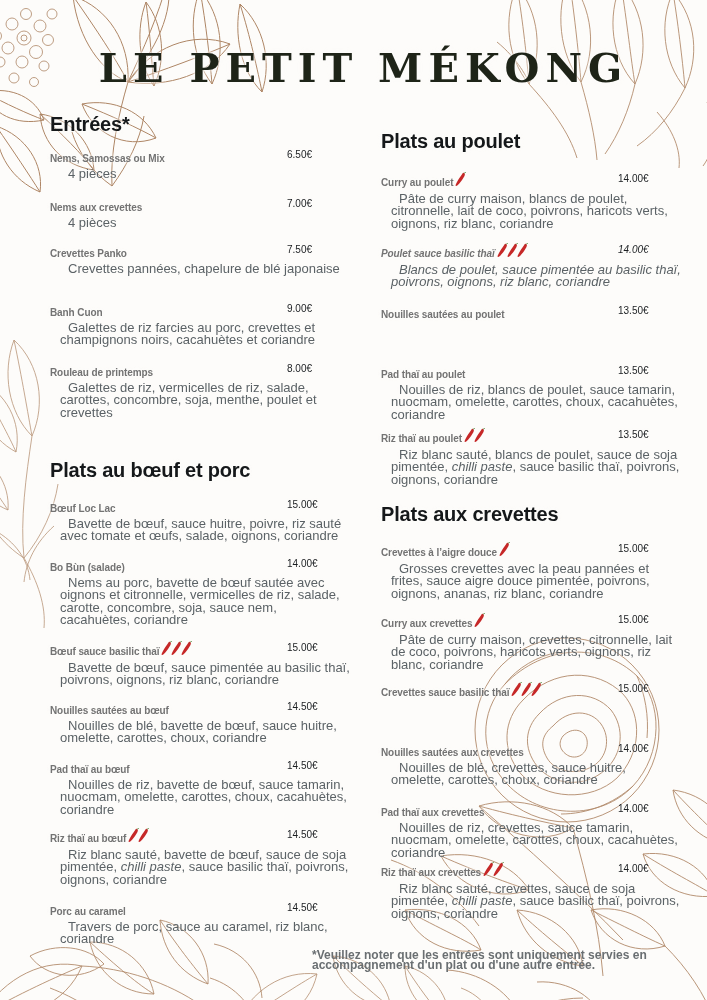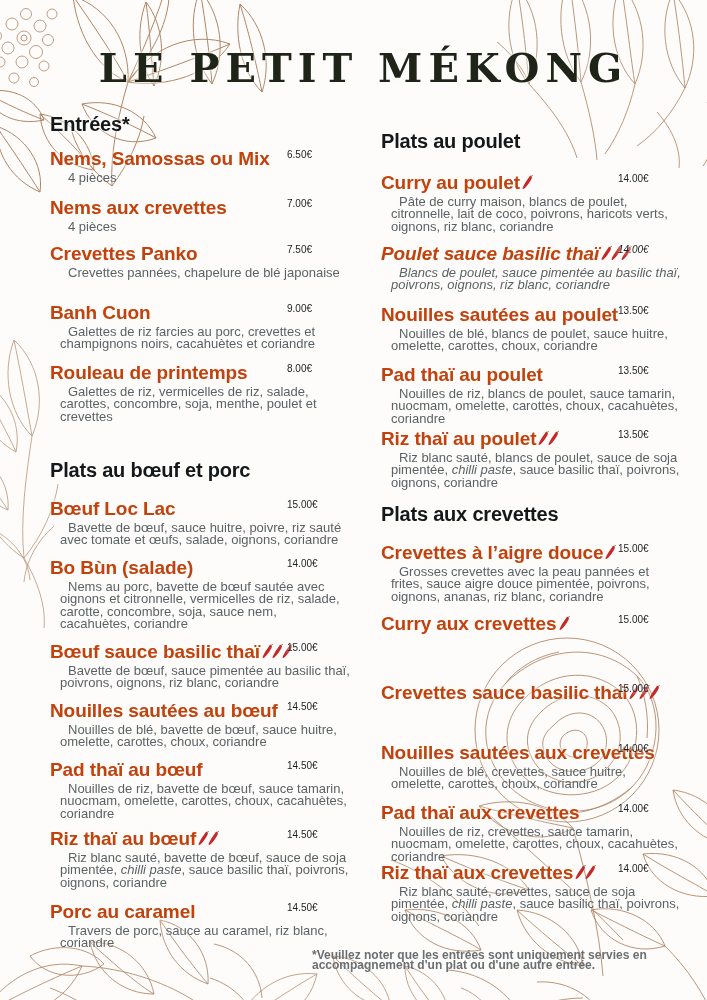--- a/index.html
+++ b/index.html
@@ -44,21 +44,21 @@
 
   .section-head {
     font-size:20px; font-weight:700; color:#15181a;
     letter-spacing:-.2px;
     text-shadow:0 0 4px rgba(253,252,250,.95), 0 0 8px rgba(253,252,250,.8);
   }
 
   .item { position:relative; }
   .item-row { position:relative; min-height:17px; }
   .item-name {
-    font-size:19px; font-weight:700; color:#c2410c;
+    font-size:10px; font-weight:700; color:#737373;
     display:inline; letter-spacing:-.1px;
     text-shadow:0 0 4px rgba(253,252,250,.95), 0 0 7px rgba(253,252,250,.8);
   }
   .price {
     position:absolute; top:1px;
     font-size:10px; font-weight:400; color:#1a1d20;
     white-space:nowrap;
     text-shadow:0 0 4px rgba(253,252,250,.95), 0 0 7px rgba(253,252,250,.8);
   }
   .col-left  .price { left:237px; }
@@ -341,21 +341,20 @@
               <path d="M9.3 1.1c-.5-.5-1.3-.4-1.7.2-.5.7-.9 1.5-1.6 2.4C4.4 5.9 2.4 8.8 1 11.9c-.4.9-.6 1.6-.3 1.9.4.4 1.1.1 1.9-.6 2.4-2.1 4.5-4.9 6-7.6.6-1 1-1.9 1.2-2.6.2-.6.1-1.2-.5-1.9z" fill="#c62828"></path>
               <path d="M9.2 1.3c.3-.6.9-.9 1.4-.9" stroke="#3f7d28" stroke-width="1" fill="none"></path>
             </svg><svg width="11" height="15" viewBox="0 0 11 15">
               <path d="M9.3 1.1c-.5-.5-1.3-.4-1.7.2-.5.7-.9 1.5-1.6 2.4C4.4 5.9 2.4 8.8 1 11.9c-.4.9-.6 1.6-.3 1.9.4.4 1.1.1 1.9-.6 2.4-2.1 4.5-4.9 6-7.6.6-1 1-1.9 1.2-2.6.2-.6.1-1.2-.5-1.9z" fill="#c62828"></path>
               <path d="M9.2 1.3c.3-.6.9-.9 1.4-.9" stroke="#3f7d28" stroke-width="1" fill="none"></path>
             </svg></span><span class="price">14.00€</span></div>
         <div class="desc">Blancs de poulet, sauce pimentée au basilic thaï, poivrons, oignons, riz blanc, coriandre</div>
       </div>
       <div class="item" style="position: absolute; top: 304px; width: 300px;">
         <div class="item-row"><span class="item-name">Nouilles sautées au poulet</span><span class="price">13.50€</span></div>
-        <div class="desc">Nouilles de blé, blancs de poulet, sauce huitre, omelette, carottes, choux, coriandre</div>
       </div>
       <div class="item" style="position: absolute; top: 364px; width: 300px;">
         <div class="item-row"><span class="item-name">Pad thaï au poulet</span><span class="price">13.50€</span></div>
         <div class="desc">Nouilles de riz, blancs de poulet, sauce tamarin, nuocmam, omelette, carottes, choux, cacahuètes, coriandre</div>
       </div>
       <div class="item" style="position: absolute; top: 428px; width: 300px;">
         <div class="item-row"><span class="item-name">Riz thaï au poulet</span><span class="chilis"><svg width="11" height="15" viewBox="0 0 11 15">
               <path d="M9.3 1.1c-.5-.5-1.3-.4-1.7.2-.5.7-.9 1.5-1.6 2.4C4.4 5.9 2.4 8.8 1 11.9c-.4.9-.6 1.6-.3 1.9.4.4 1.1.1 1.9-.6 2.4-2.1 4.5-4.9 6-7.6.6-1 1-1.9 1.2-2.6.2-.6.1-1.2-.5-1.9z" fill="#c62828"></path>
               <path d="M9.2 1.3c.3-.6.9-.9 1.4-.9" stroke="#3f7d28" stroke-width="1" fill="none"></path>
             </svg><svg width="11" height="15" viewBox="0 0 11 15">
@@ -370,20 +369,21 @@
               <path d="M9.3 1.1c-.5-.5-1.3-.4-1.7.2-.5.7-.9 1.5-1.6 2.4C4.4 5.9 2.4 8.8 1 11.9c-.4.9-.6 1.6-.3 1.9.4.4 1.1.1 1.9-.6 2.4-2.1 4.5-4.9 6-7.6.6-1 1-1.9 1.2-2.6.2-.6.1-1.2-.5-1.9z" fill="#c62828"></path>
               <path d="M9.2 1.3c.3-.6.9-.9 1.4-.9" stroke="#3f7d28" stroke-width="1" fill="none"></path>
             </svg></span><span class="price">15.00€</span></div>
         <div class="desc">Grosses crevettes avec la peau pannées et frites, sauce aigre douce pimentée, poivrons, oignons, ananas, riz blanc, coriandre</div>
       </div>
       <div class="item" style="position: absolute; top: 613px; width: 300px;">
         <div class="item-row"><span class="item-name">Curry aux crevettes</span><span class="chilis"><svg width="11" height="15" viewBox="0 0 11 15">
               <path d="M9.3 1.1c-.5-.5-1.3-.4-1.7.2-.5.7-.9 1.5-1.6 2.4C4.4 5.9 2.4 8.8 1 11.9c-.4.9-.6 1.6-.3 1.9.4.4 1.1.1 1.9-.6 2.4-2.1 4.5-4.9 6-7.6.6-1 1-1.9 1.2-2.6.2-.6.1-1.2-.5-1.9z" fill="#c62828"></path>
               <path d="M9.2 1.3c.3-.6.9-.9 1.4-.9" stroke="#3f7d28" stroke-width="1" fill="none"></path>
             </svg></span><span class="price">15.00€</span></div>
+        <div class="desc">Pâte de curry maison, crevettes, citronnelle, lait de coco, poivrons, haricots verts, oignons, riz blanc, coriandre</div>
       </div>
       <div class="item" style="position: absolute; top: 682px; width: 300px;">
         <div class="item-row"><span class="item-name">Crevettes sauce basilic thaï</span><span class="chilis"><svg width="11" height="15" viewBox="0 0 11 15">
               <path d="M9.3 1.1c-.5-.5-1.3-.4-1.7.2-.5.7-.9 1.5-1.6 2.4C4.4 5.9 2.4 8.8 1 11.9c-.4.9-.6 1.6-.3 1.9.4.4 1.1.1 1.9-.6 2.4-2.1 4.5-4.9 6-7.6.6-1 1-1.9 1.2-2.6.2-.6.1-1.2-.5-1.9z" fill="#c62828"></path>
               <path d="M9.2 1.3c.3-.6.9-.9 1.4-.9" stroke="#3f7d28" stroke-width="1" fill="none"></path>
             </svg><svg width="11" height="15" viewBox="0 0 11 15">
               <path d="M9.3 1.1c-.5-.5-1.3-.4-1.7.2-.5.7-.9 1.5-1.6 2.4C4.4 5.9 2.4 8.8 1 11.9c-.4.9-.6 1.6-.3 1.9.4.4 1.1.1 1.9-.6 2.4-2.1 4.5-4.9 6-7.6.6-1 1-1.9 1.2-2.6.2-.6.1-1.2-.5-1.9z" fill="#c62828"></path>
               <path d="M9.2 1.3c.3-.6.9-.9 1.4-.9" stroke="#3f7d28" stroke-width="1" fill="none"></path>
             </svg><svg width="11" height="15" viewBox="0 0 11 15">
               <path d="M9.3 1.1c-.5-.5-1.3-.4-1.7.2-.5.7-.9 1.5-1.6 2.4C4.4 5.9 2.4 8.8 1 11.9c-.4.9-.6 1.6-.3 1.9.4.4 1.1.1 1.9-.6 2.4-2.1 4.5-4.9 6-7.6.6-1 1-1.9 1.2-2.6.2-.6.1-1.2-.5-1.9z" fill="#c62828"></path>

